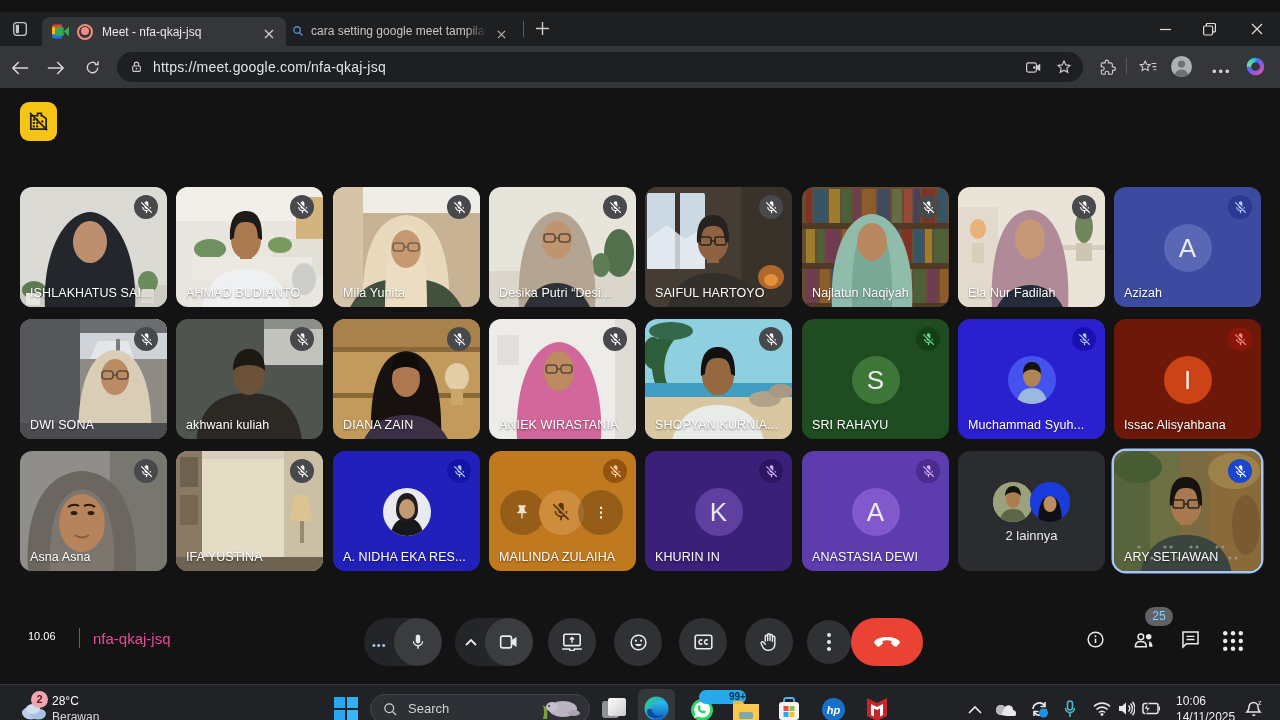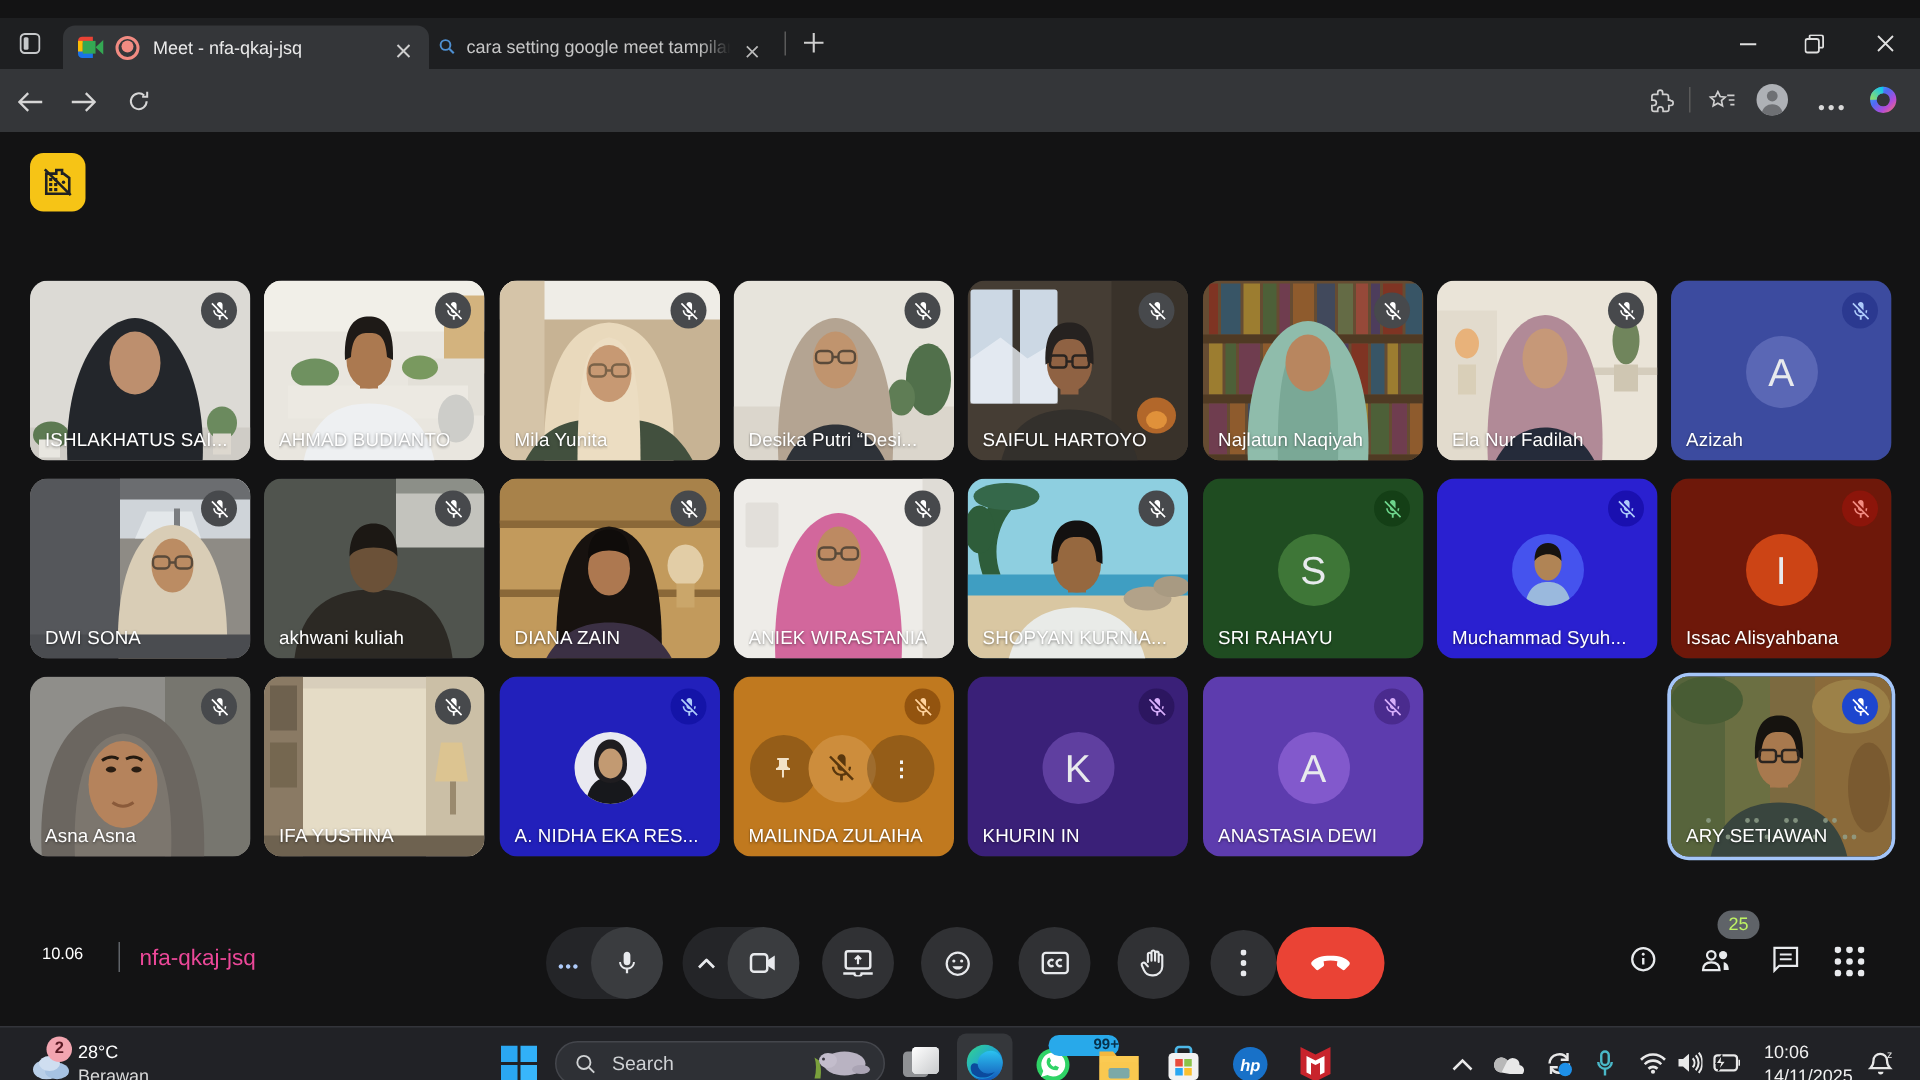--- a/index.html
+++ b/index.html
@@ -73,20 +73,36 @@
     <svg width="17" height="14" viewBox="0 0 20 16" style="position:absolute;left:12px;top:49px;">
       <path d="M8 1 L1 8 l7 7 M1 8 h18" stroke="#d6d6d6" stroke-width="1.8" fill="none"></path>
     </svg>
     <svg width="17" height="14" viewBox="0 0 20 16" style="position:absolute;left:47px;top:49px;">
       <path d="M12 1 l7 7 -7 7 M19 8 h-18" stroke="#d6d6d6" stroke-width="1.8" fill="none"></path>
     </svg>
     <svg width="15" height="15" viewBox="0 0 20 20" style="position:absolute;left:85px;top:48px;">
       <path d="M17 10 a7 7 0 1 1 -2.2 -5.1" stroke="#d6d6d6" stroke-width="1.8" fill="none"></path>
       <path d="M17.5 1.5 v4.5 h-4.5" fill="none" stroke="#d6d6d6" stroke-width="1.8"></path>
     </svg>
+    <div id="urlbar">
+      <svg width="13" height="14" viewBox="0 0 24 24" style="margin:0 10px 0 13px;flex:none;">
+        <rect x="5" y="10" width="14" height="10" rx="2" fill="none" stroke="#cfcfcf" stroke-width="2"></rect>
+        <path d="M8 10 V7 a4 4 0 0 1 8 0 v3" fill="none" stroke="#cfcfcf" stroke-width="2"></path>
+        <circle cx="12" cy="15" r="1.6" fill="#cfcfcf"></circle>
+      </svg>
+      <span style="font-size:14px;color:#dfe3e8;letter-spacing:0.2px;">https://meet.google.com/nfa-qkaj-jsq</span>
+      <svg width="15" height="11" viewBox="0 0 20 14" style="position:absolute;right:42px;top:10px;">
+        <rect x="0.8" y="0.8" width="13" height="12.4" rx="2.5" fill="none" stroke="#cfcfcf" stroke-width="1.6"></rect>
+        <path d="M14 5 l5 -3 v10 l-5 -3 Z" fill="#cfcfcf"></path>
+        <circle cx="11" cy="7" r="1.6" fill="#cfcfcf"></circle>
+      </svg>
+      <svg width="16" height="16" viewBox="0 0 24 24" style="position:absolute;right:11px;top:7px;">
+        <path d="M12 3 l2.7 5.8 6.3 .7 -4.7 4.3 1.3 6.2 -5.6 -3.2 -5.6 3.2 1.3 -6.2 -4.7 -4.3 6.3 -.7 Z" fill="none" stroke="#cfcfcf" stroke-width="1.7"></path>
+      </svg>
+    </div>
     <svg width="17" height="17" viewBox="0 0 24 24" style="position:absolute;left:1099px;top:47px;">
       <path d="M20.5 11h-1.7V7.5c0-1.1-.9-2-2-2h-3.5V3.8a2.3 2.3 0 0 0-4.6 0v1.7H5.2c-1.1 0-2 .9-2 2V11h1.7a2.5 2.5 0 0 1 0 5H3.2v3.5c0 1.1.9 2 2 2h3.5v-1.7a2.5 2.5 0 0 1 5 0v1.7h3.5c1.1 0 2-.9 2-2V16h1.7a2.3 2.3 0 0 0 0-4.6z" fill="none" stroke="#cfcfcf" stroke-width="1.6"></path>
     </svg>
     <div style="position:absolute;left:1126px;top:46px;width:1px;height:17px;background:#5a5a5a;"></div>
     <svg width="18" height="16" viewBox="0 0 26 22" style="position:absolute;left:1139px;top:47px;">
       <path d="M9 2.5 l2.2 4.6 5 .6 -3.7 3.4 1 5 -4.5 -2.5 -4.5 2.5 1 -5 -3.7 -3.4 5 -.6 Z" fill="none" stroke="#cfcfcf" stroke-width="1.6"></path>
       <path d="M18 6 h7 M19.5 10.5 h5.5 M21 15 h4" stroke="#cfcfcf" stroke-width="1.6"></path>
     </svg>
     <div style="position:absolute;left:1171px;top:44px;width:21px;height:21px;border-radius:50%;background:#aeb1b6;overflow:hidden;"><svg width="21" height="21" viewBox="0 0 21 21">
         <circle cx="10.5" cy="8" r="3.6" fill="#6e7074"></circle>
@@ -541,20 +557,35 @@
 <div class="tile" style="left:802px;top:439px;">
       <div style="position:absolute;inset:0;background:#5d3cae"></div>
       <div style="position:absolute;left:50%;top:37px;width:48px;height:48px;margin-left:-24px;border-radius:50%;background:#8259cc;display:flex;align-items:center;justify-content:center;font-size:26px;color:#e8eaed;">A</div>
       <div class="nm">ANASTASIA DEWI</div>
       <div class="mic" style="background:#4a2b8e;">
         <svg width="15" height="15" viewBox="0 0 24 24" fill="#d7aefb">
           <path d="M19 11h-1.7c0 .74-.16 1.43-.43 2.05l1.23 1.23c.56-.98.9-2.09.9-3.28zm-4.02.17c0-.06.02-.11.02-.17V5c0-1.66-1.34-3-3-3S9 3.34 9 5v.18l5.98 5.99zM4.27 3L3 4.27l6.01 6.01V11c0 1.66 1.33 3 2.99 3 .22 0 .44-.03.65-.08l1.66 1.66c-.71.33-1.5.52-2.31.52-2.76 0-5.3-2.1-5.3-5.1H5c0 3.41 2.72 6.23 6 6.72V21h2v-3.28c.91-.13 1.77-.45 2.54-.9L19.73 21 21 19.73 4.27 3z"></path>
         </svg>
       </div>
     </div>
+<div class="tile" style="left:958px;top:439px;">
+      <div style="position:absolute;inset:0;background:#2b2c2f"></div>
+      <div style="position:absolute;left:35px;top:31px;width:40px;height:40px;border-radius:50%;overflow:hidden;background:#8f9070"><svg width="40" height="40" viewBox="0 0 40 40">
+          <rect width="40" height="40" fill="#9aa27c"></rect>
+          <path d="M6 42 C8 30 13 27 20 27 C27 27 32 30 34 42 Z" fill="#5d6648"></path>
+          <ellipse cx="20" cy="17" rx="7" ry="9" fill="#ad7c52"></ellipse>
+          <path d="M12 14 C12 7 16 4 20 4 C24 4 28 7 28 14 C24 9 16 9 12 14 Z" fill="#17130f"></path>
+        </svg></div>
+      <div style="position:absolute;left:72px;top:31px;width:40px;height:40px;border-radius:50%;overflow:hidden;background:#1b3bdc"><svg width="40" height="40" viewBox="0 0 40 40">
+          <rect width="40" height="40" fill="#1b3bdc"></rect>
+          <path d="M8 42 C8 24 12 14 20 14 C28 14 32 24 32 42 Z" fill="#101014"></path>
+          <ellipse cx="20" cy="22" rx="6.5" ry="8" fill="#bd8c62"></ellipse>
+        </svg></div>
+      <div style="position:absolute;left:0;right:0;top:77px;text-align:center;color:#e8eaed;font-size:13px;font-weight:500;">2 lainnya</div>
+    </div>
 <div class="tile" style="left:1114px;top:439px;box-shadow:0 0 0 2.5px #a4c5f8;">
       <svg width="147" height="120" viewBox="0 0 147 120" style="position:absolute;left:0;top:0">
         <rect width="147" height="120" fill="#7c6a40"></rect>
         <rect x="0" width="40" height="120" fill="#57643c"></rect>
         <rect x="36" width="30" height="120" fill="#6b6f42"></rect>
         <rect x="96" width="51" height="120" fill="#8a6a3a"></rect>
         <ellipse cx="120" cy="20" rx="26" ry="18" fill="#9c8148"></ellipse>
         <ellipse cx="24" cy="16" rx="24" ry="16" fill="#485c34"></ellipse>
         <ellipse cx="132" cy="74" rx="14" ry="30" fill="#7a5a30"></ellipse>
         <path d="M26 122 C32 94 50 84 72 84 C94 84 112 94 118 122 Z" fill="#39453e"></path>
@@ -654,21 +685,21 @@
         <circle cx="12" cy="12" r="9.3" stroke="#e8eaed" stroke-width="1.9"></circle>
         <path d="M12 11 v5.5" stroke="#e8eaed" stroke-width="2"></path>
         <circle cx="12" cy="7.8" r="1.2" fill="#e8eaed"></circle>
       </svg></div>
     <div style="position:absolute;left:1133px;top:619px;"><svg width="22" height="18" viewBox="0 0 28 22" fill="none">
         <circle cx="10" cy="7" r="3.6" stroke="#e8eaed" stroke-width="1.9"></circle>
         <path d="M3 19.5 c0 -4.5 3 -6.5 7 -6.5 s7 2 7 6.5 Z" stroke="#e8eaed" stroke-width="1.9"></path>
         <circle cx="20" cy="6.8" r="3.5" fill="#e8eaed"></circle>
         <path d="M20.5 12.6 c2.8 .8 4.3 2.8 4.3 6.9 h-4.3 Z" fill="#e8eaed"></path>
       </svg></div>
-    <div style="position:absolute;left:1145px;top:595px;width:28px;height:19px;border-radius:10px;background:#5f6368;color:#bef264;font-size:12px;text-align:center;line-height:19px;">25</div>
+    <div style="position:absolute;left:1145px;top:595px;width:28px;height:19px;border-radius:10px;background:#5f6368;color:#7dd3fc;font-size:12px;text-align:center;line-height:19px;">25</div>
     <div style="position:absolute;left:1181px;top:618px;"><svg width="19" height="19" viewBox="0 0 24 24" fill="none">
         <path d="M2.5 2.5 h19 v15 h-15 l-4 4 Z" stroke="#e8eaed" stroke-width="1.9"></path>
         <path d="M7 8 h10 M7 12 h10" stroke="#e8eaed" stroke-width="1.7"></path>
       </svg></div>
     <div style="position:absolute;left:1223px;top:619px;"><svg width="20" height="20" viewBox="0 0 18 18" fill="#e8eaed">
         <circle cx="2" cy="2" r="2"></circle>
         <circle cx="9" cy="2" r="2"></circle>
         <circle cx="16" cy="2" r="2"></circle>
         <circle cx="2" cy="9" r="2"></circle>
         <circle cx="9" cy="9" r="2"></circle>

